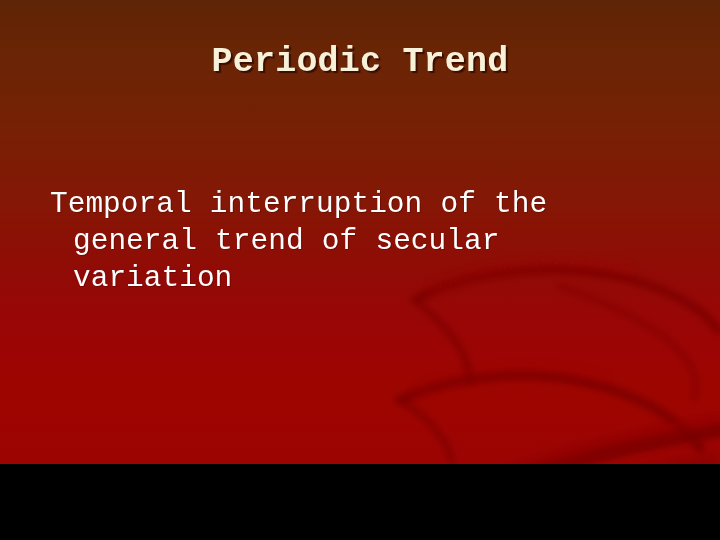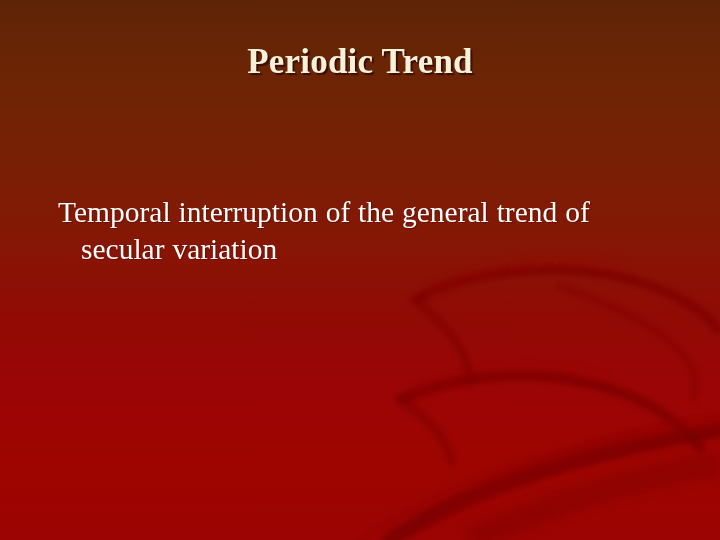--- a/index.html
+++ b/index.html
@@ -4,23 +4,23 @@
 <title>Periodic Trend</title>
 <style>
   html, body {
     margin: 0;
     padding: 0;
     background: #000;
   }
   .slide {
     position: relative;
     width: 720px;
-    height: 540px;
+    height: 464px;
     overflow: hidden;
-    font-family: Liberation Serif, serif;
+    font-family: Liberation Mono, monospace;
     background: linear-gradient(to bottom,
         #5e2406 0%,
         #6a2505 12%,
         #772005 28%,
         #851705 44%,
         #910b05 58%,
         #9b0505 72%,
         #9e0500 86%,
         #9c0403 100%);
   }
@@ -56,21 +56,21 @@
   }
 
   
   .body-block {
     position: absolute;
     left: 50px;
     top: 186px;
     width: 600px;
   }
   .body-text {
-    margin: 8px;
+    margin: 0;
     font-size: 29.5px;
     line-height: 37px;
     color: #ffffff;
     text-indent: 0;
     padding-left: 23px;
     text-indent: -23px;
     text-shadow: 1px 1px 0 rgba(60, 4, 2, 0.35);
     word-spacing: 0.5px;
   }
 </style>

